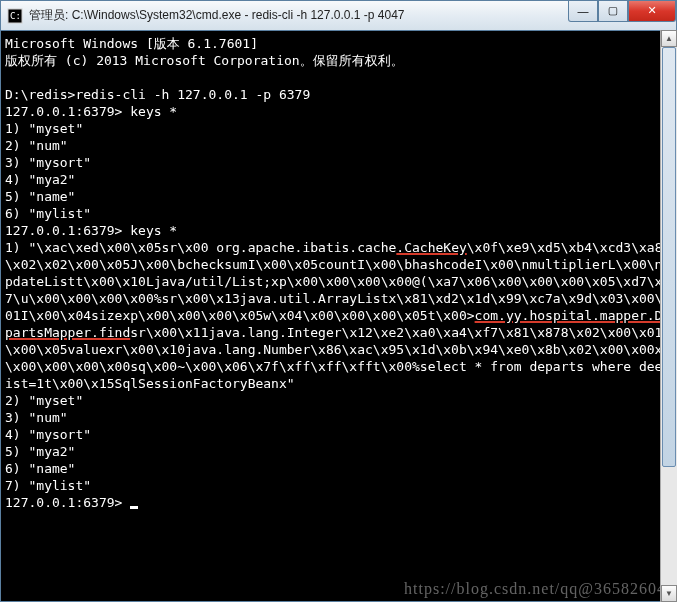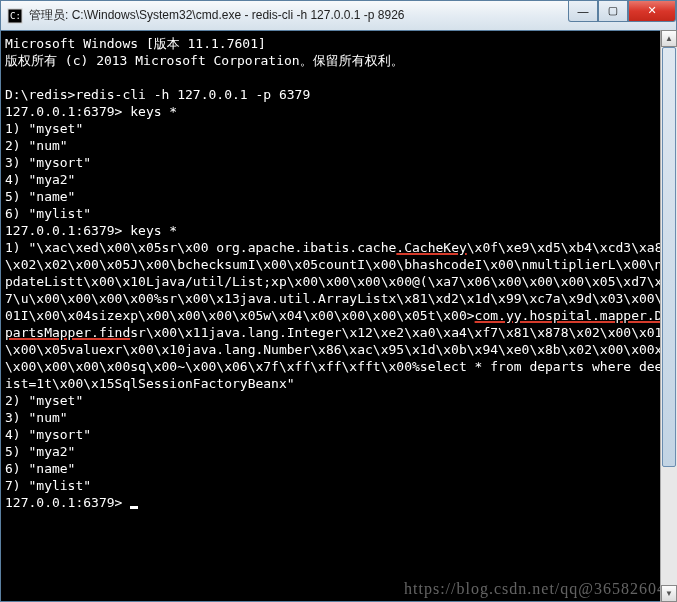--- a/index.html
+++ b/index.html
@@ -135,35 +135,35 @@
 <body>
 
 <div class="window">
   <div class="titlebar">
     <span class="titlebar-icon">
       <svg viewBox="0 0 16 16" width="16" height="16">
         <rect x="1" y="1" width="14" height="14" fill="#000" stroke="#ccc"></rect>
         <text x="3" y="11" font-size="9" fill="#fff" font-family="monospace">C:</text>
       </svg>
     </span>
-    <span class="titlebar-title">管理员: C:\Windows\System32\cmd.exe - redis-cli  -h 127.0.0.1 -p 8926</span>
+    <span class="titlebar-title">管理员: C:\Windows\System32\cmd.exe - redis-cli  -h 127.0.0.1 -p 4047</span>
     <div class="win-buttons">
       <div class="win-btn min">
           <span>—</span>
         </div>
       <div class="win-btn max">
           <span>▢</span>
         </div>
       <div class="win-btn close">
           <span>✕</span>
         </div>
     </div>
   </div>
 
-  <div class="console"><span>Microsoft Windows [版本 11.1.7601]</span>
+  <div class="console"><span>Microsoft Windows [版本 6.1.7601]</span>
 <span>版权所有 (c) 2013 Microsoft Corporation。保留所有权利。</span>
 <span> </span>
 <span>D:\redis&gt;redis-cli -h 127.0.0.1 -p 6379</span>
 <span>127.0.0.1:6379&gt; keys *</span>
 <span>1) "myset"</span>
 <span>2) "num"</span>
 <span>3) "mysort"</span>
 <span>4) "mya2"</span>
 <span>5) "name"</span>
 <span>6) "mylist"</span>

